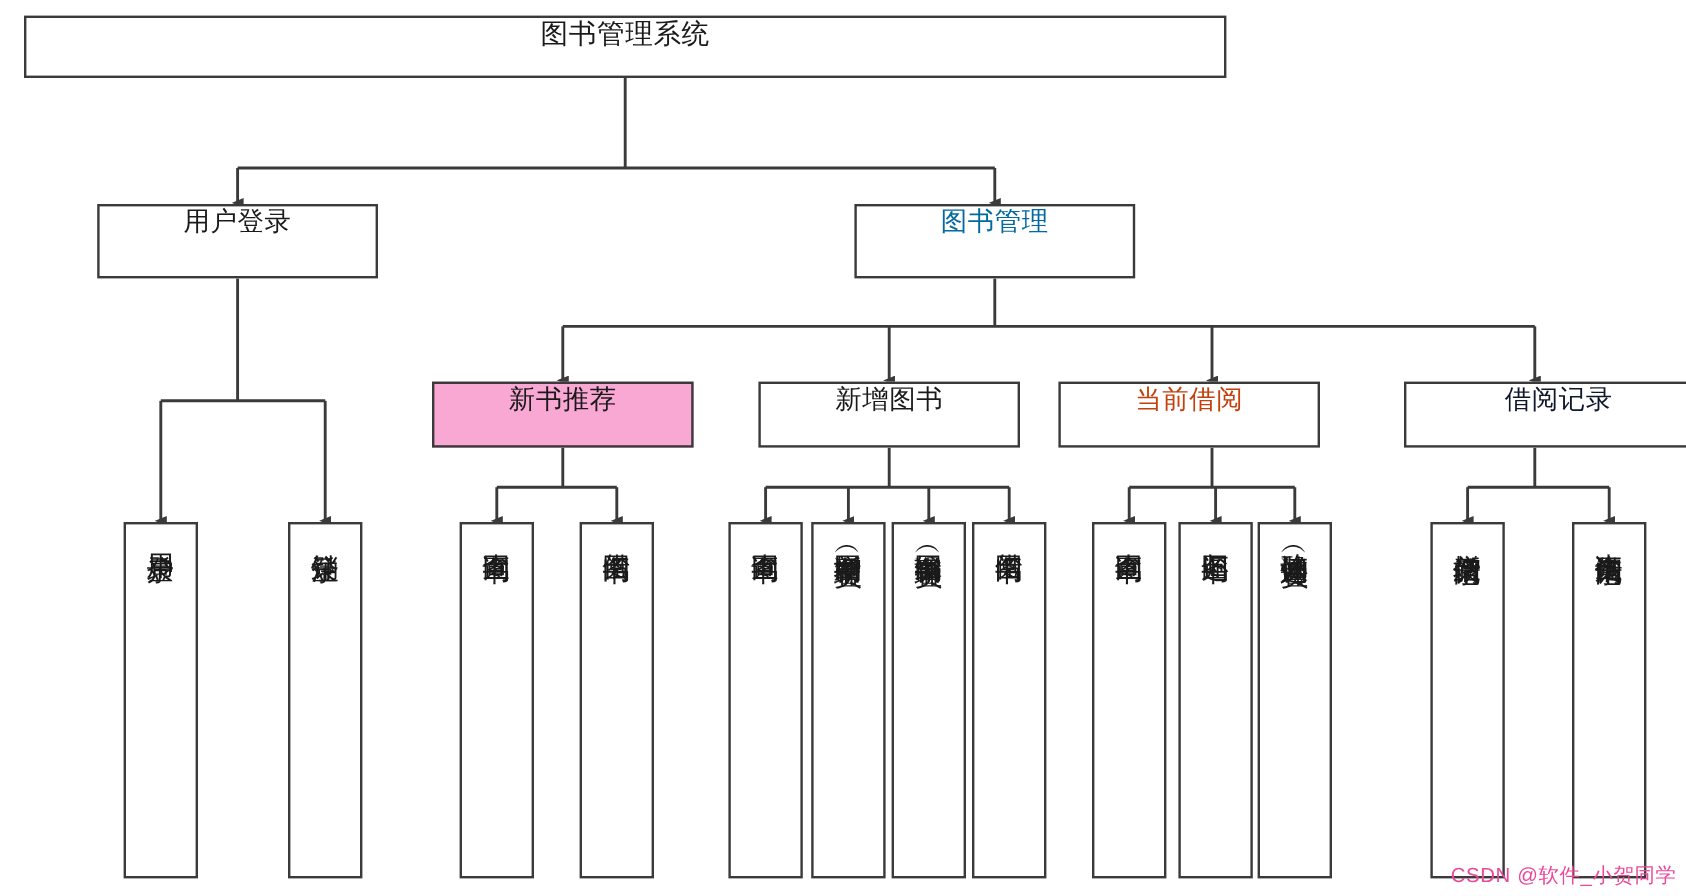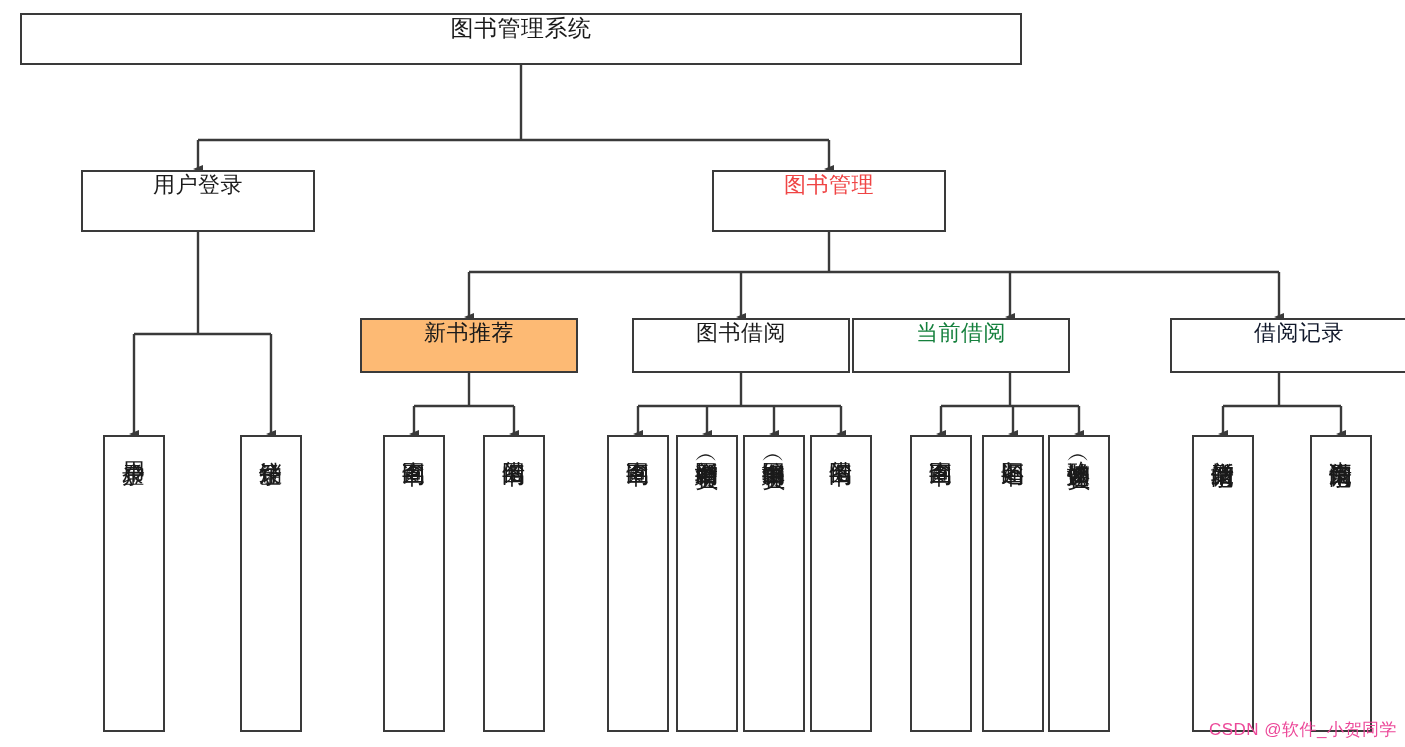--- a/index.html
+++ b/index.html
@@ -114,30 +114,30 @@
       </g>
   </svg>
 
   <div id="node-layer">
       <div class="node horizontal root" style="left: 20px; top: 13px; width: 1002px; height: 52px; border-color: rgb(58, 58, 58); background: rgb(255, 255, 255); color: rgb(26, 26, 26);">
         <span class="node-label">图书管理系统</span>
       </div>
       <div class="node horizontal" style="left: 81px; top: 170px; width: 234px; height: 62px; border-color: rgb(58, 58, 58); background: rgb(255, 255, 255); color: rgb(26, 26, 26);">
         <span class="node-label">用户登录</span>
       </div>
-      <div class="node horizontal" style="left: 712px; top: 170px; width: 234px; height: 62px; border-color: rgb(58, 58, 58); background: rgb(255, 255, 255); color: #ef4444;">
+      <div class="node horizontal" style="left: 712px; top: 170px; width: 234px; height: 62px; border-color: rgb(58, 58, 58); background: rgb(255, 255, 255); color: #0369a1;">
         <span class="node-label">图书管理</span>
       </div>
-      <div class="node horizontal" style="left: 360px; top: 318px; width: 218px; height: 55px; border-color: rgb(58, 58, 58); background: #fdba74; color: rgb(26, 26, 26);">
+      <div class="node horizontal" style="left: 360px; top: 318px; width: 218px; height: 55px; border-color: rgb(58, 58, 58); background: #f9a8d4; color: rgb(26, 26, 26);">
         <span class="node-label">新书推荐</span>
       </div>
       <div class="node horizontal" style="left: 632px; top: 318px; width: 218px; height: 55px; border-color: rgb(58, 58, 58); background: rgb(255, 255, 255); color: rgb(26, 26, 26);">
-        <span class="node-label">图书借阅</span>
+        <span class="node-label">新增图书</span>
       </div>
-      <div class="node horizontal" style="left: 852px; top: 318px; width: 218px; height: 55px; border-color: rgb(58, 58, 58); background: rgb(255, 255, 255); color: #15803d;">
+      <div class="node horizontal" style="left: 882px; top: 318px; width: 218px; height: 55px; border-color: rgb(58, 58, 58); background: rgb(255, 255, 255); color: #c2410c;">
         <span class="node-label">当前借阅</span>
       </div>
       <div class="node horizontal" style="left: 1170px; top: 318px; width: 258px; height: 55px; border-color: rgb(58, 58, 58); background: rgb(255, 255, 255); color: #0f172a;">
         <span class="node-label">借阅记录</span>
       </div>
       <div class="node vertical" style="left: 103px; top: 435px; width: 62px; height: 297px; border-color: rgb(58, 58, 58); background: rgb(255, 255, 255); color: rgb(26, 26, 26);">
         <span class="node-label">用户登录</span>
       </div>
       <div class="node vertical" style="left: 240px; top: 435px; width: 62px; height: 297px; border-color: rgb(58, 58, 58); background: rgb(255, 255, 255); color: rgb(26, 26, 26);">
         <span class="node-label">注销登录</span>

